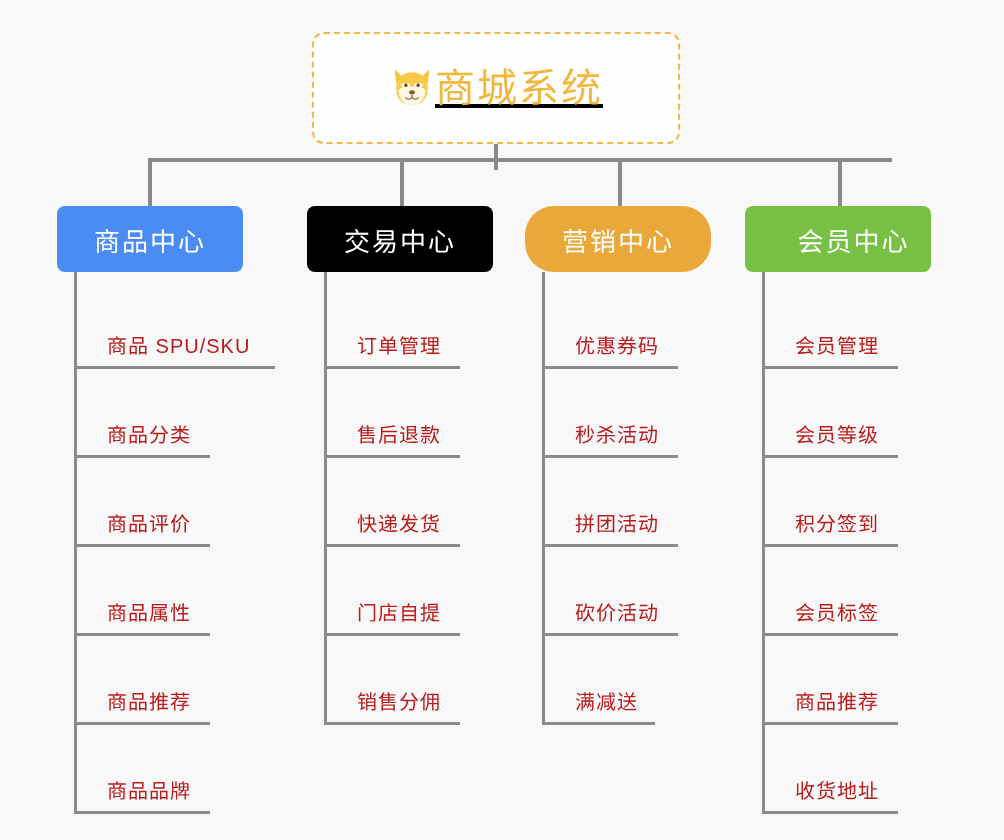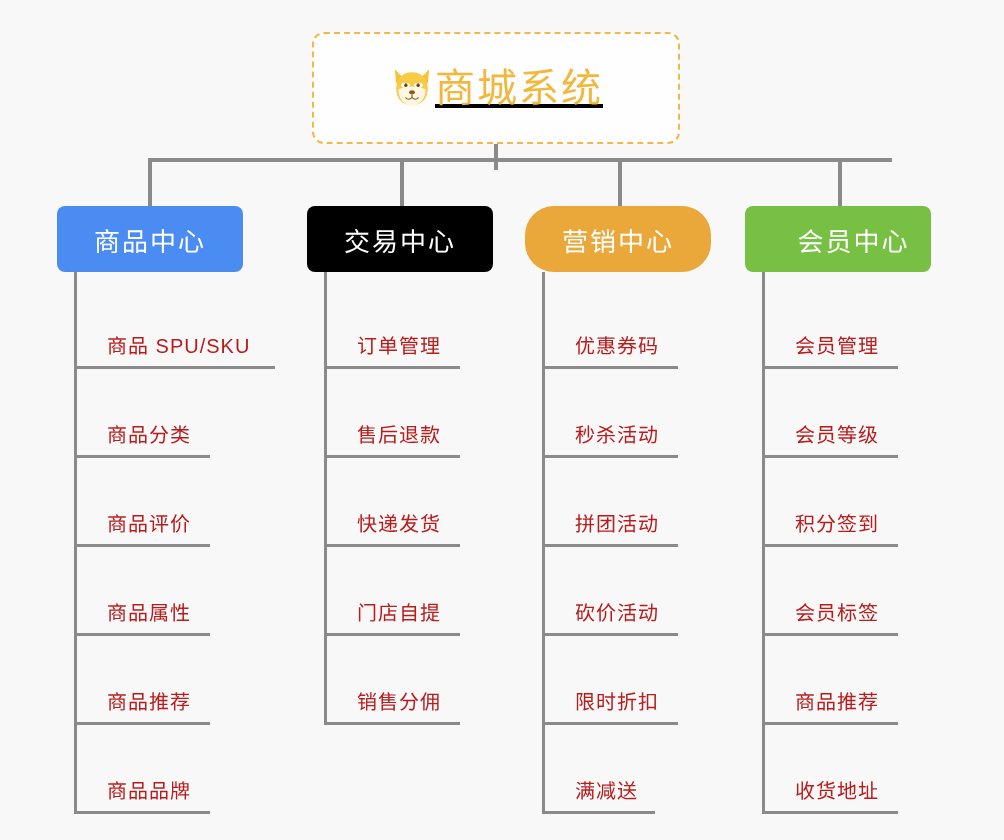--- a/index.html
+++ b/index.html
@@ -245,24 +245,20 @@
       </div>
       <div class="leaf-item">
         <span class="leaf-label">拼团活动</span>
         <span class="leaf-rule" style="background: rgb(138, 138, 138); width: 136px;"></span>
       </div>
       <div class="leaf-item">
         <span class="leaf-label">砍价活动</span>
         <span class="leaf-rule" style="background: rgb(138, 138, 138); width: 136px;"></span>
       </div>
       <div class="leaf-item">
-        <span class="leaf-label">限时折扣</span>
-        <span class="leaf-rule" style="background: rgb(138, 138, 138); width: 136px;"></span>
-      </div>
-      <div class="leaf-item">
         <span class="leaf-label">满减送</span>
         <span class="leaf-rule" style="background: rgb(138, 138, 138); width: 113px;"></span>
       </div>
     </div>
   </div>
 
   <div class="column c3">
     <div class="category-box" style="background: rgb(119, 192, 67);">
       <span>会员中心</span>
     </div>

